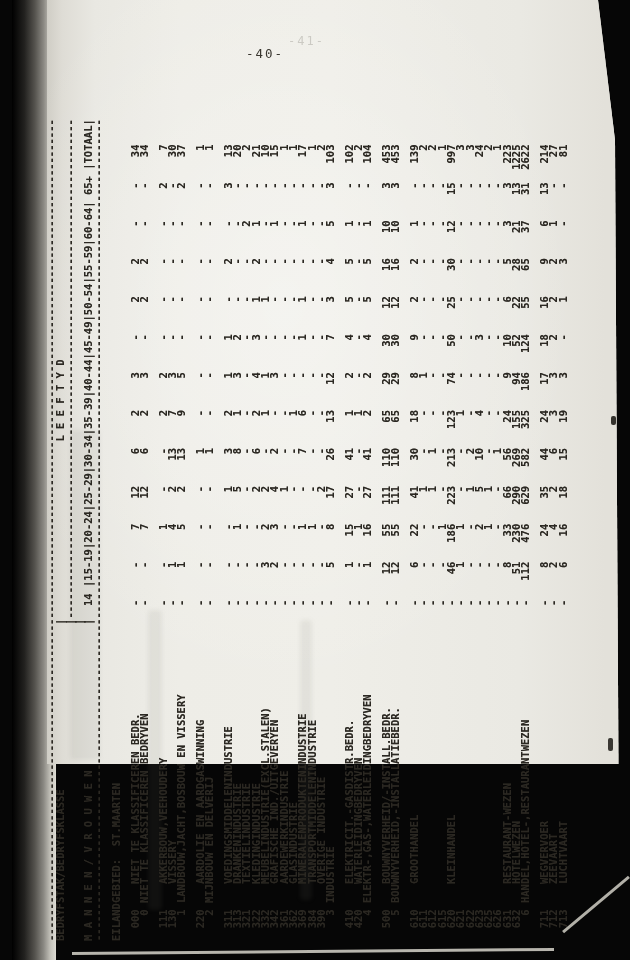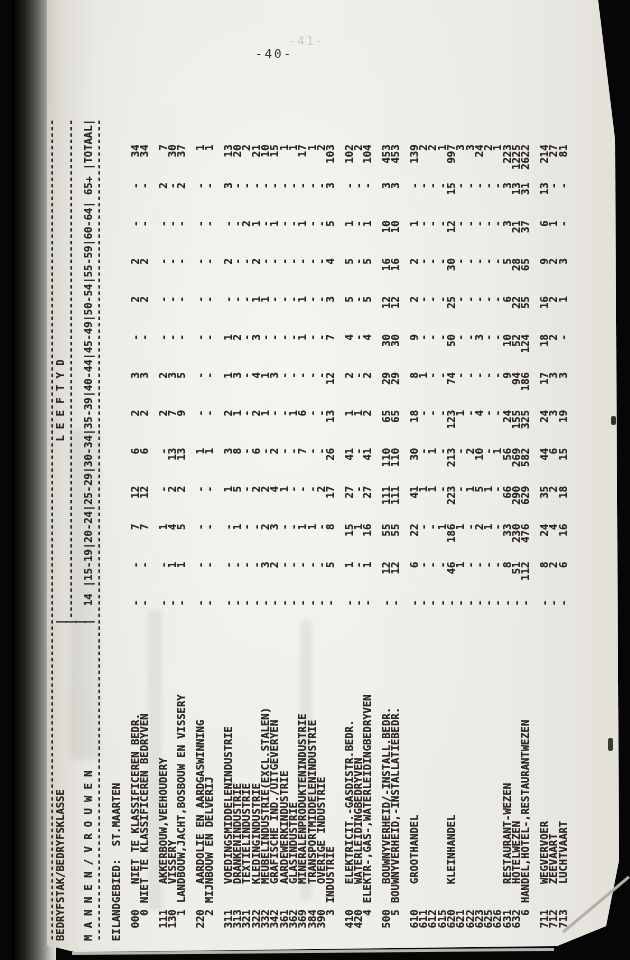--- a/index.html
+++ b/index.html
@@ -10,37 +10,37 @@
     overflow:hidden;
     font-family:"DejaVu Sans Mono", monospace;
   }
   
   .gutter{
     position:absolute;left:12px;top:0;width:44px;height:960px;
     background:linear-gradient(90deg,#000 0%,#22211f 28%,#55534e 52%,#8b8983 72%,#c6c4bc 88%,#dddbd3 100%);
   }
   
   .paper{
-    position:absolute;left:0;top:0;width:630px;height:960px;
+    position:absolute;left:0;top:0;width:630px;height:764px;
     background:
       radial-gradient(ellipse at 45% 40%, rgba(255,255,255,0.35) 0%, rgba(255,255,255,0) 60%),
       linear-gradient(90deg,#cfcdc5 47px,#dedcd5 62px,#e9e8e2 95px,#eeede7 180px,#efeee8 330px,#eae9e3 520px,#e3e1da 605px),
       #e9e8e2;
     clip-path:polygon(47px 0px,598px 0px,615px 140px,619px 860px,606px 926px,557px 946px,75px 952px,47px 945px);
   }
   
   .bleed{
     position:absolute;background:rgba(122,120,112,0.10);
     filter:blur(2px);border-radius:4px;pointer-events:none;
   }
   .bleed.b1{left:70px;top:430px;width:30px;height:330px;}
   .bleed.b2{left:148px;top:610px;width:14px;height:300px;}
   .bleed.b3{left:300px;top:620px;width:12px;height:280px;}
   .pageno{
-    position:absolute;left:255px;top:47px;
+    position:absolute;left:246px;top:47px;
     font:500 12.5px/14px "DejaVu Sans Mono", monospace;
     letter-spacing:2px;color:#39362f;
   }
   .pageno-ghost{
     position:absolute;left:288px;top:35px;
     font:500 12px/13px "DejaVu Sans Mono", monospace;
     letter-spacing:2px;color:#6f6c63;opacity:0.28;filter:blur(0.4px);
   }
   
   .rot{

